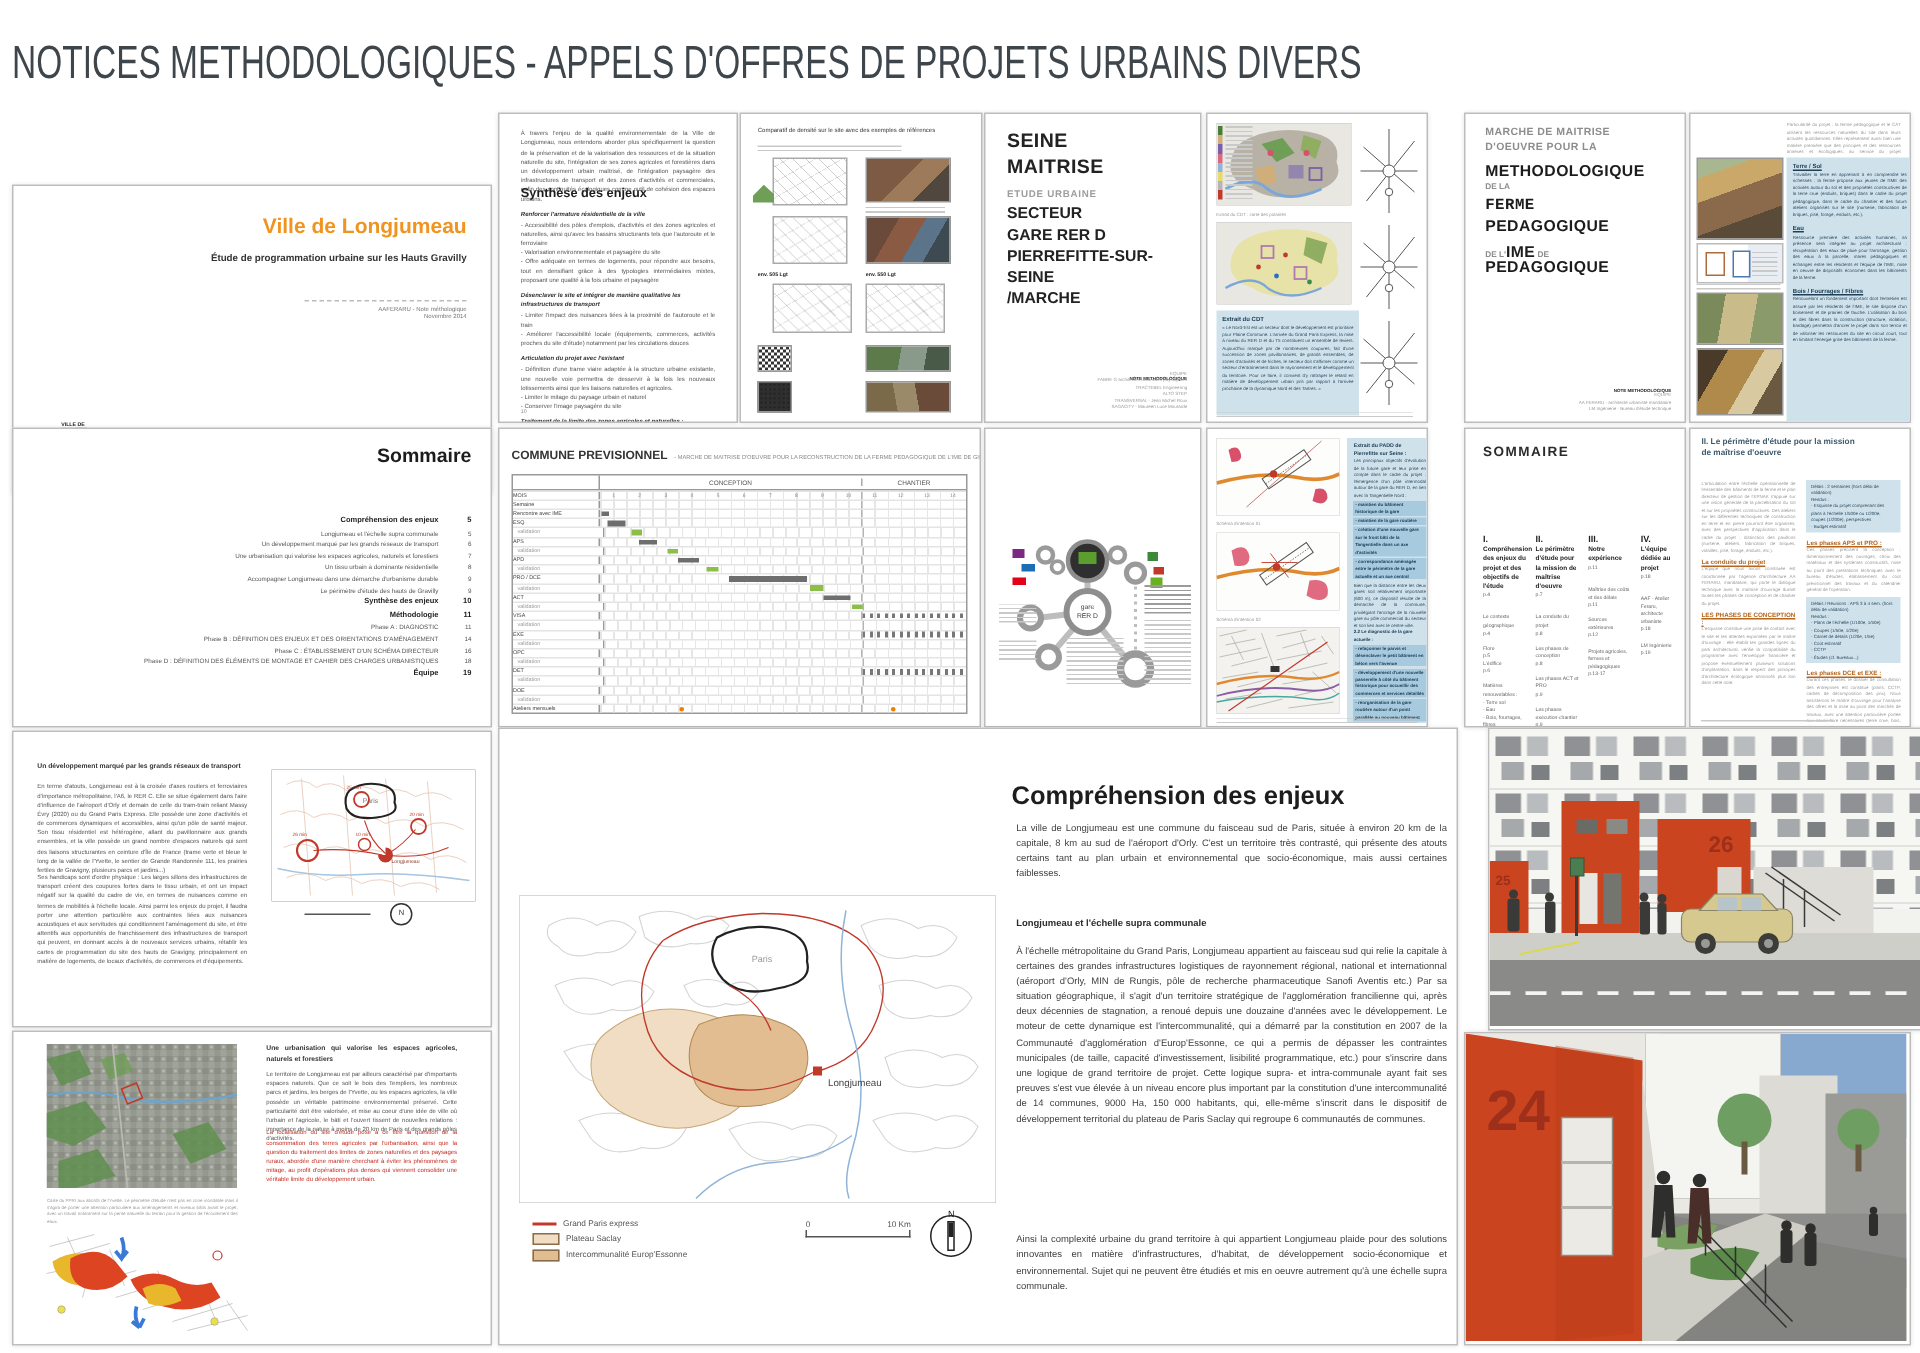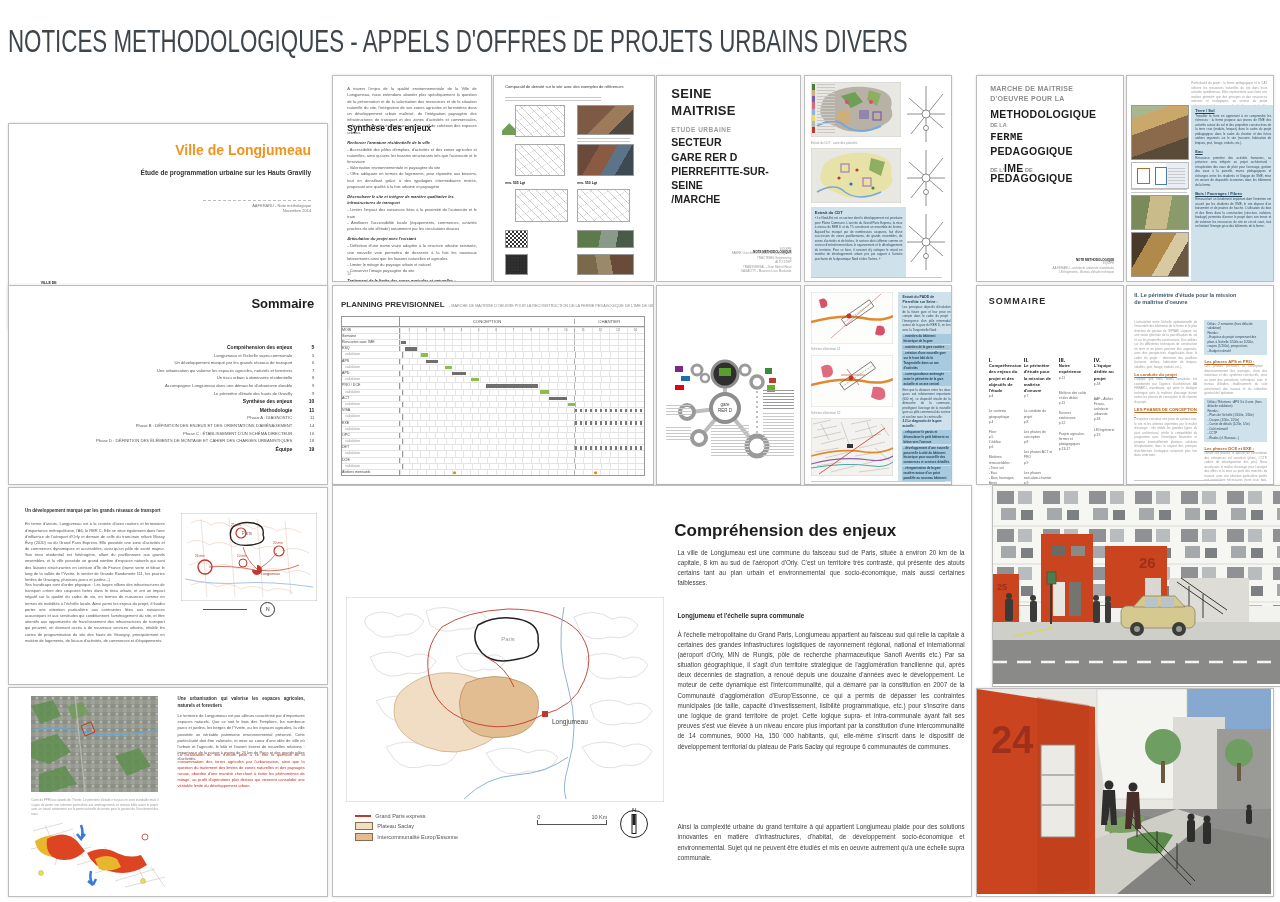--- a/index.html
+++ b/index.html
@@ -339,21 +339,21 @@
 
         <div class="som-row sm-b">
           <span class="lab">Équipe</span>
           <span class="pg">19</span>
         </div>
       </div>
   </section>
 
   <section class="page" style="left:332px;top:285px;width:320px;height:198px;">
     <div class="abs" style="left:2.5%;top:3.5%;width:95%;white-space:nowrap;">
-      <span class="g-title">PLANNING PREVISIONNEL</span>
+      <span class="g-title">COMMUNE PREVISIONNEL</span>
       <span class="g-sub">-  MARCHE DE MAITRISE D'OEUVRE POUR LA RECONSTRUCTION DE LA FERME PEDAGOGIQUE DE L'IME DE GILLEVOISIN</span>
     </div>
     <div class="gantt">
       <div class="g-phase">
         <div class="gl"></div>
         <div class="pc">CONCEPTION</div>
         <div class="ph">CHANTIER</div>
       </div>
       <div id="gantt-rows">
           <div class="g-row">

